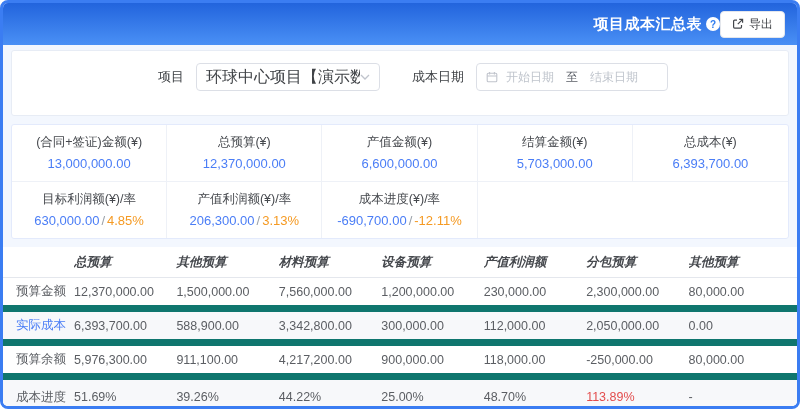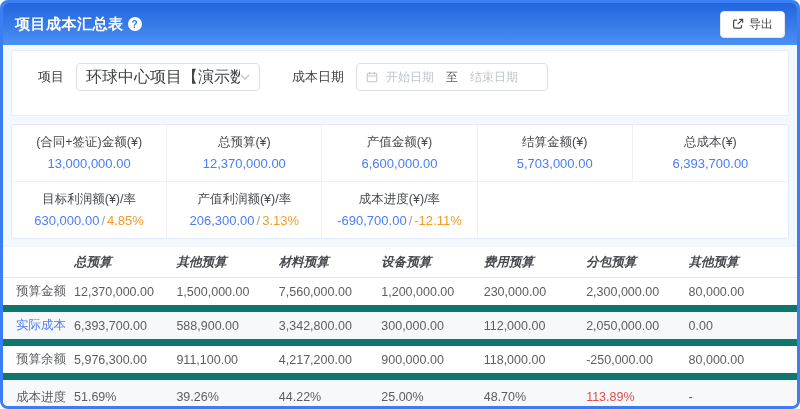--- a/index.html
+++ b/index.html
@@ -4,38 +4,38 @@
 <style>
   * { margin:0; padding:0; box-sizing:border-box; }
   body { background:#ffffff; font-family:"Liberation Sans","DejaVu Sans",sans-serif; }
   .frame {
     width:800px; height:409px; border:3px solid #3b7df2; border-radius:8px;
     overflow:hidden; background:#f3f7fe; position:relative;
   }
   
   .titlebar {
     height:42px; background:linear-gradient(180deg,#2264dd 0%,#4a90f5 100%);
-    display:flex; align-items:center; justify-content:space-between; padding:0 12px;
+    display:flex; align-items:center; justify-content:flex-end; padding:0 12px;
   }
   .title-left { display:flex; align-items:center; gap:4px; }
   .page-title { color:#ffffff; font-size:15px; font-weight:bold; letter-spacing:.5px; }
   .help-icon {
     width:14px; height:14px; background:#ffffff; color:#2e7cf0; border-radius:50%;
     font-size:10px; font-weight:bold; display:flex; align-items:center; justify-content:center;
     cursor:pointer;
   }
   .export-btn {
     background:#ffffff; border:1px solid #e3e6ec; border-radius:4px; height:27px;
     display:flex; align-items:center; gap:5px; padding:0 11px; font-size:12px; color:#404347;
     cursor:pointer;
   }
   
   .filter-card {
     margin:5px 8px 0; height:66px; background:#ffffff; border:1px solid #e7ecf5;
-    border-radius:3px; padding:12px 0 0 26px; display:flex; align-items:flex-start; gap:0;
+    border-radius:3px; padding:12px 0 0 26px; display:flex; align-items:flex-start; gap:0;justify-content:center;
   }
   .filter-item { display:flex; align-items:center; }
   .filter-label { font-size:13px; color:#3f4246; margin-right:12px; white-space:nowrap; }
   .select-box {
     width:184px; height:28px; border:1px solid #dcdfe6; border-radius:4px; background:#fff;
     display:flex; align-items:center; justify-content:space-between; padding:0 9px; cursor:pointer;
   }
   .select-value { font-size:16px; color:#3f4246; white-space:nowrap; overflow:hidden; }
   .date-range {
     width:192px; height:28px; border:1px solid #dcdfe6; border-radius:4px; background:#fff;
@@ -172,21 +172,21 @@
     </div>
   </div>
 
   <div class="table">
     <div class="t-row t-head">
       <div class="t-cell"></div>
       <div class="t-cell">总预算</div>
       <div class="t-cell">其他预算</div>
       <div class="t-cell">材料预算</div>
       <div class="t-cell">设备预算</div>
-      <div class="t-cell">费用预算</div>
+      <div class="t-cell">产值利润额</div>
       <div class="t-cell">分包预算</div>
       <div class="t-cell">其他预算</div>
     </div>
 
     <div class="t-row t-body-row">
       <div class="t-cell row-label">预算金额</div>
       <div class="t-cell">12,370,000.00</div>
       <div class="t-cell">1,500,000.00</div>
       <div class="t-cell">7,560,000.00</div>
       <div class="t-cell">1,200,000.00</div>

